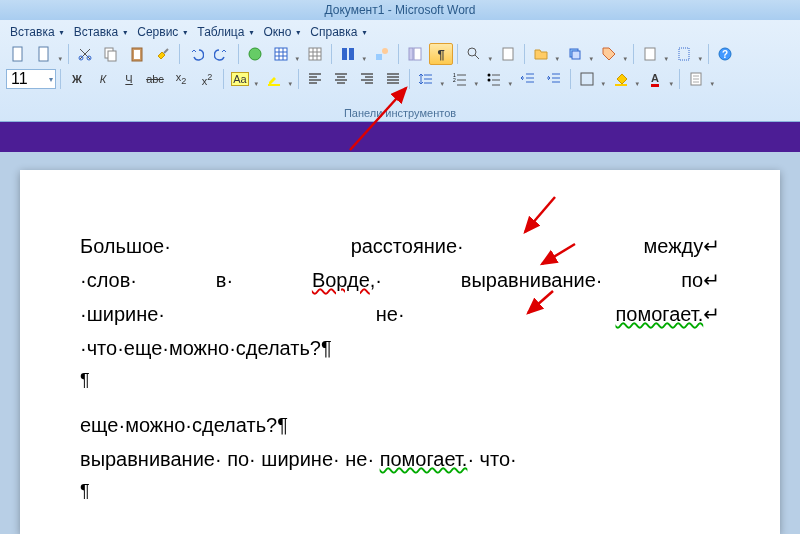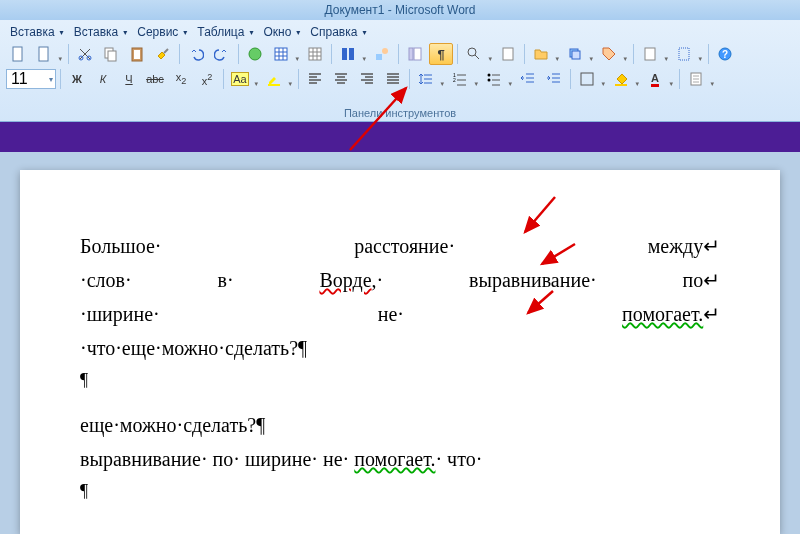--- a/index.html
+++ b/index.html
@@ -13,21 +13,21 @@
 .drop::after{content:"▾";font-size:8px;color:#1a3d6e;margin-left:2px}
 .sep{width:1px;height:20px;background:#a7c6e6;margin:0 2px}
 .btn{min-width:18px;height:20px;display:inline-flex;align-items:center;justify-content:center;border:1px solid transparent;border-radius:2px;padding:0 2px;position:relative;color:#3a3a3a;font-size:11px}
 .btn.active{border-color:#e0a030;background:linear-gradient(#ffe8a6,#fdc94f)}
 .btn.dd{padding-right:10px}
 .btn.dd::after{content:"▾";font-size:7px;position:absolute;right:1px;bottom:1px;color:#6a6a6a}
 .sel{height:18px;border:1px solid #8fb6dd;background:#fff;padding:0 14px 0 4px;font-size:16px;display:inline-flex;align-items:center;position:relative;min-width:26px}
 .sel::after{content:"▾";position:absolute;right:2px;font-size:8px;color:#5a7fa9}
 .grp-lbl{text-align:center;color:#4b729a;font-size:11px;margin-top:17px}
 .workspace{position:absolute;top:152px;left:0;right:0;bottom:0;background:#b8cfe6;display:flex;justify-content:center;overflow:hidden}
-.page{width:640px;background:#fff;box-shadow:0 2px 8px rgba(0,0,0,.3);margin-top:18px;padding:60px 60px 40px;font-family:Liberation Serif, serif;font-size:20px;color:#000;line-height:1.6;position:relative}
+.page{width:640px;background:#fff;box-shadow:0 2px 8px rgba(0,0,0,.3);margin-top:18px;padding:60px 60px 40px;font-family:Liberation Sans, sans-serif;font-size:20px;color:#000;line-height:1.6;position:relative}
 .j{text-align:justify;text-align-last:justify}
 .para{margin-bottom:2px}
 .pil{font-size:18px}
 .underr{text-decoration:underline;text-decoration-style:wavy;text-decoration-color:#d00}
 .undergr{text-decoration:underline;text-decoration-style:wavy;text-decoration-color:#0a0}
 svg.ic{width:16px;height:16px}
 .arrow{position:absolute;pointer-events:none}
 .hi{background:#ffff80;border:1px solid #c0a020;padding:0 1px}
 </style>
 </head>

